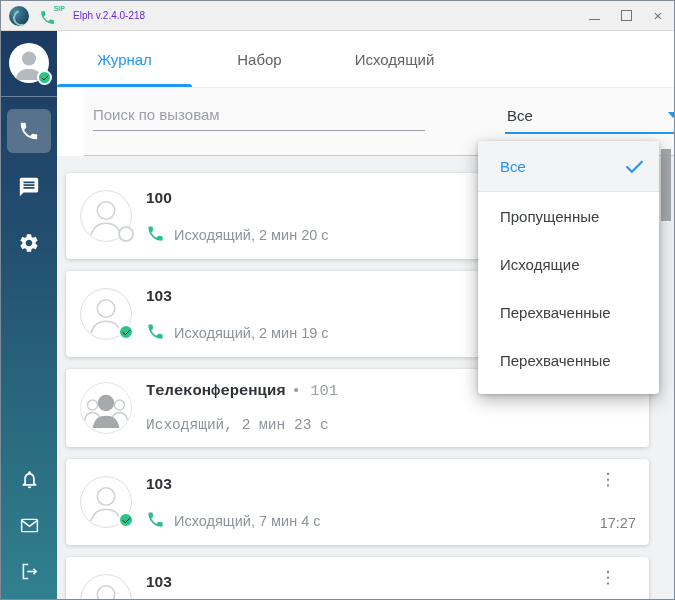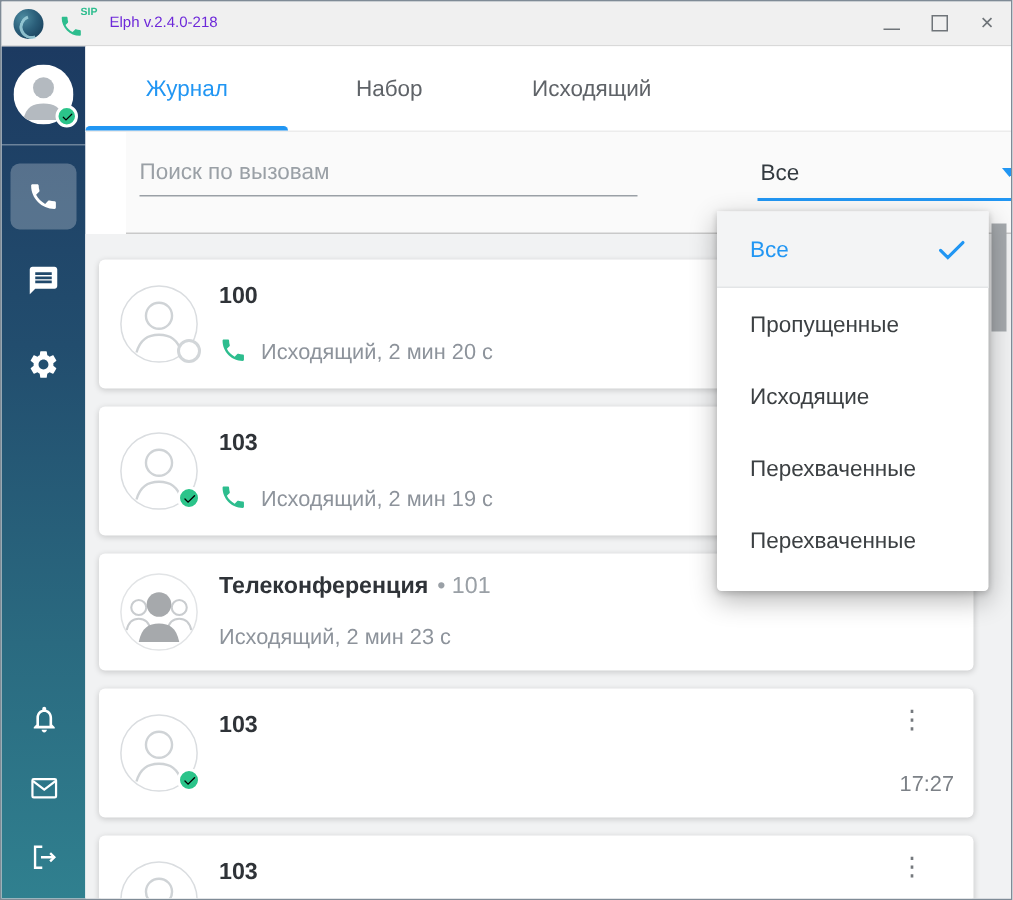--- a/index.html
+++ b/index.html
@@ -71,21 +71,21 @@
                border-bottom:2px solid #2196f3; display:flex; align-items:center;
                justify-content:space-between; padding:0 8px 0 2px; cursor:pointer; }
   .filter-value { font-size:15px; color:#333a40; }
   .caret-down { width:0; height:0; border-left:5px solid transparent;
                border-right:5px solid transparent; border-top:6px solid #2196f3; }
 
   .call-list { position:absolute; left:0; right:0; top:125px; bottom:0;
                background:#f1f2f3; overflow:hidden; padding-top:17px; }
   .card { position:relative; margin:0 25px 12px 9px; height:86px; background:#fff;
           border-radius:4px; box-shadow:0 1px 4px rgba(0,0,0,.18); cursor:pointer; }
-  .card.compact { height:78px; }
+  .card.compact { height:78px;font-family:Liberation Mono, monospace; }
   .c-avatar { position:absolute; left:14px; top:17px; width:52px; height:52px; }
   .card.compact .c-avatar { top:13px; }
   .c-avatar svg { width:52px; height:52px; }
   .c-badge { right:-2px; bottom:0; width:16px; height:16px; }
   .c-badge svg { width:9px; height:9px; }
   .c-badge.empty { background:#fff; border:2px solid #d2d6d9; }
   .c-name { position:absolute; left:80px; top:16px; font-size:15.5px; font-weight:bold;
             color:#2f3338; }
   .card.compact .c-name { top:13px; }
   .name-suffix { font-weight:normal; color:#9aa0a6; margin-left:6px; }
@@ -330,20 +330,28 @@
           <svg>
               <use href="#ic-person-outline"></use>
             </svg>
           <span class="badge c-badge">
               <svg>
                 <use href="#ic-check"></use>
               </svg>
             </span>
         </div>
         <div class="c-name">103</div>
+        <div class="c-sub">
+          <span class="c-phone">
+              <svg>
+                <use href="#ic-phone"></use>
+              </svg>
+            </span>
+          <span>Исходящий,  7 мин 4 с</span>
+        </div>
         <div class="c-menu">⋮</div>
         <div class="c-time">17:27</div>
       </div>
 
       <div class="card">
         <div class="c-avatar">
           <svg>
               <use href="#ic-person-outline"></use>
             </svg>
         </div>

